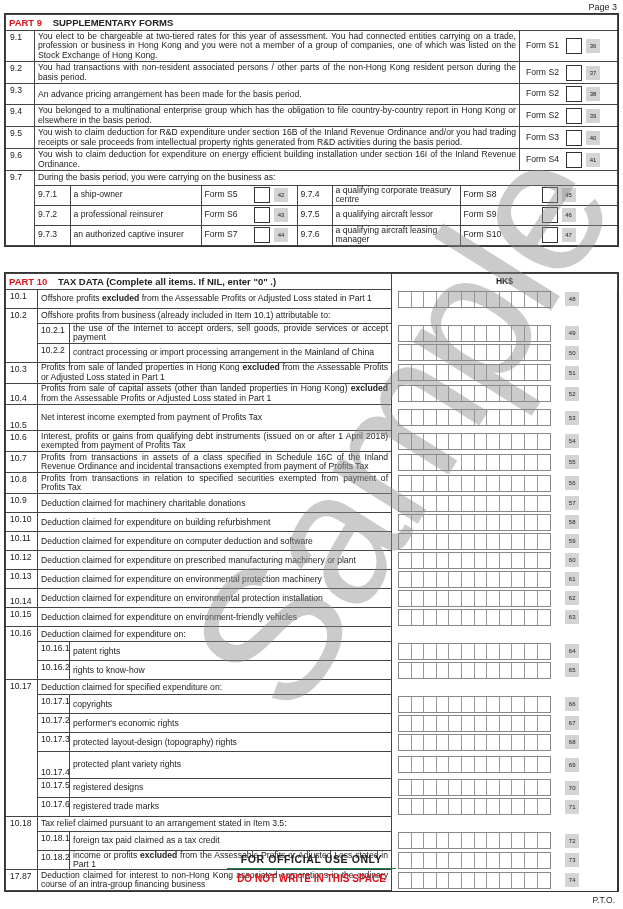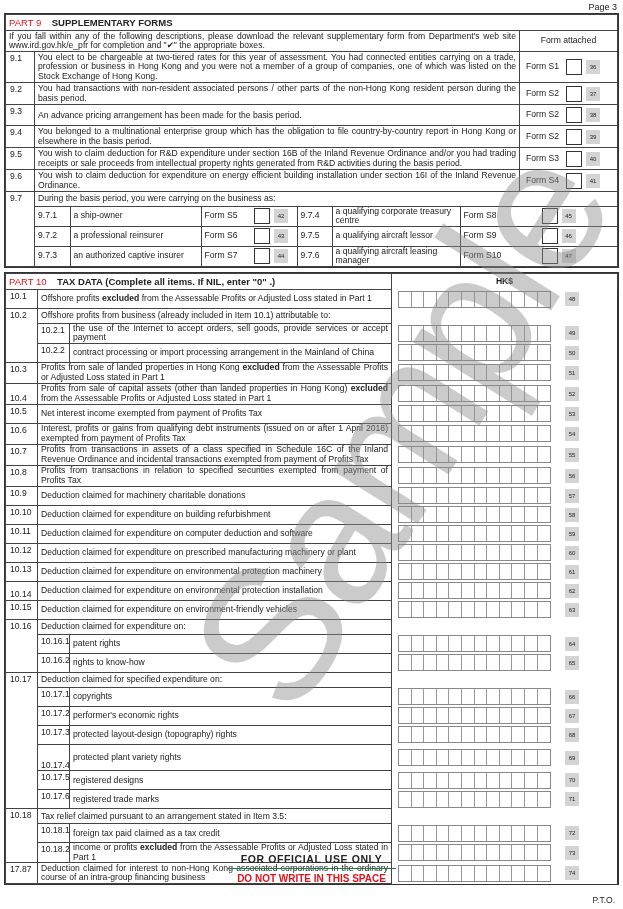--- a/index.html
+++ b/index.html
@@ -2,21 +2,21 @@
 <html><head>
 <meta charset="utf-8">
 <style>
   html, body { margin:0; padding:0; background:#fff; }
   body { width:623px; height:909px; position:relative; overflow:hidden;
     font-family:"Liberation Sans", sans-serif; font-size:8.6px; color:#222; }
   .pageno { position:absolute; right:6px; top:2px; font-size:9px; }
   .frame { position:absolute; left:4px; width:615px; border:1.3px solid #333; box-sizing:border-box; }
   table { border-collapse:collapse; width:100%; table-layout:fixed; }
   td { border:1px solid #444; padding:0 3px; vertical-align:middle; line-height:9.4px; }
-  .red { color:#e0131b; font-weight:normal; }
+  .red { color:#e0131b; font-weight:bold; }
   .hdr { font-weight:bold; font-size:9.5px; height:15px; }
   .num { width:25px; padding-left:4px; }
   .just { text-align:justify; }
   .formcell { white-space:nowrap; }
   .fl { display:inline-block; width:40px; }
   .cb { display:inline-block; width:14px; height:14px; border:1px solid #333; vertical-align:middle; background:#fff; }
   .bx { display:inline-block; width:14px; height:14px; background:#d4d4d4; font-size:6px; text-align:center; line-height:14px; vertical-align:middle; margin-left:4px; }
   .grid { display:inline-flex; border:1px solid #888; height:15px; vertical-align:middle; }
   .grid span { width:12.6px; border-right:1px solid #999; height:15px; box-sizing:border-box; }
   .grid span:last-child { border-right:none; }
@@ -41,24 +41,20 @@
         <col style="width:29px">
         <col>
         <col style="width:98px">
       </colgroup>
     <tbody>
         <tr>
       <td colspan="3" class="hdr">
         <span class="red">PART 9</span>
         &nbsp;&nbsp;&nbsp;<span>SUPPLEMENTARY FORMS</span>
       </td>
-    </tr>
-    <tr>
-      <td colspan="2" class="just" style="height:20px">If you fall within any of the following descriptions, please download the relevant supplementary form from Department's web site www.ird.gov.hk/e_pfr for completion and "✔" the appropriate boxes.</td>
-      <td style="text-align:center">Form attached</td>
     </tr>
     </tbody>
       <tbody id="p9rows">
         <tr>
           <td class="num" style="vertical-align:top;padding-top:2px">9.1</td>
           <td class="just" style="padding-top:1px;padding-bottom:1px;height:19px">You elect to be chargeable at two-tiered rates for this year of assessment. You had connected entities carrying on a trade, profession or business in Hong Kong and you were not a member of a group of companies, one of which was listed on the Stock Exchange of Hong Kong.</td>
           <td class="formcell" style="padding-left:6px"><span class="fl">Form S1</span><span class="cb"></span><span class="bx">36</span></td>
         </tr>
         <tr>
           <td class="num" style="vertical-align:top;padding-top:2px">9.2</td>
@@ -247,21 +243,21 @@
               <span></span>
               <span></span>
               <span></span>
               <span></span>
               <span></span>
               <span></span>
               <span></span>
             </span><span class="bx" style="margin-left:14px">52</span></td>
         </tr>
         <tr>
-          <td class="num" style="vertical-align:top;padding-top:2px">10.5</td>
+          <td class="num" style="vertical-align:top;padding-top:16px">10.5</td>
           <td colspan="2" class="just" style="height:15px"><span>Net interest income exempted from payment of Profits Tax</span></td>
           <td class="gcell"><span class="grid">
               <span></span>
               <span></span>
               <span></span>
               <span></span>
               <span></span>
               <span></span>
               <span></span>
               <span></span>

